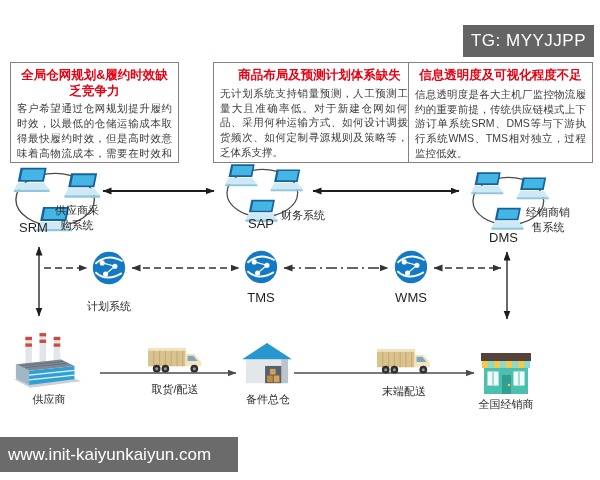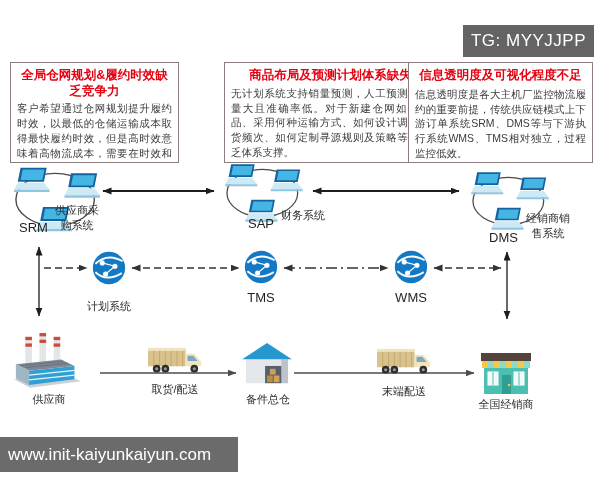--- a/index.html
+++ b/index.html
@@ -25,21 +25,21 @@
     box-sizing:border-box;padding:5px 6px 4px 6px;overflow:hidden;
   }
   .pbox .ttl{
     color:#e60012;font-weight:bold;font-size:12.5px;text-align:center;line-height:1.25;
   }
   .pbox .bdy{
     color:#3c3c3c;font-size:10.5px;line-height:1.42;margin-top:2px;text-align:justify;
   }
   .pbox .bdy.gap{margin-top:3px;}
   .pbox1{left:10px;width:169px;}
-  .pbox2{left:224px;width:213px;}
+  .pbox2{left:213px;width:213px;}
   .pbox3{left:408px;width:185px;}
 
   
   .syscode{font-size:13px;color:#1f1f1f;}
   .cnlabel{font-size:11px;color:#2b2b2b;line-height:1.35;text-align:center;}
   .nodelabel{font-size:11px;color:#2b2b2b;text-align:center;}
   svg{display:block;}
 </style>
 </head>
 <body>
@@ -183,21 +183,21 @@
   <svg class="abs" style="left:220px;top:161px;" width="88" height="64" viewBox="0 0 104 76">
       <use href="#cluster" xlink:href="#cluster"></use>
     </svg>
   <div class="abs syscode" style="left:248px;top:216px;">SAP</div>
   <div class="abs cnlabel" style="left:278px;top:208px;width:50px;">财务系统</div>
 
   <svg class="abs" style="left:466px;top:169px;" width="88" height="64" viewBox="0 0 104 76">
       <use href="#cluster" xlink:href="#cluster"></use>
     </svg>
   <div class="abs syscode" style="left:489px;top:230px;">DMS</div>
-  <div class="abs cnlabel" style="left:524px;top:211px;width:48px;">经销商销售系统</div>
+  <div class="abs cnlabel" style="left:524px;top:205px;width:48px;">经销商销售系统</div>
 
   <svg class="abs" style="left:92px;top:251px;" width="34" height="34" viewBox="0 0 40 40">
       <use href="#globe" xlink:href="#globe"></use>
     </svg>
   <div class="abs cnlabel" style="left:80px;top:299px;width:58px;">计划系统</div>
 
   <svg class="abs" style="left:244px;top:250px;" width="34" height="34" viewBox="0 0 40 40">
       <use href="#globe" xlink:href="#globe"></use>
     </svg>
   <div class="abs syscode" style="left:231px;top:290px;width:60px;text-align:center;">TMS</div>

